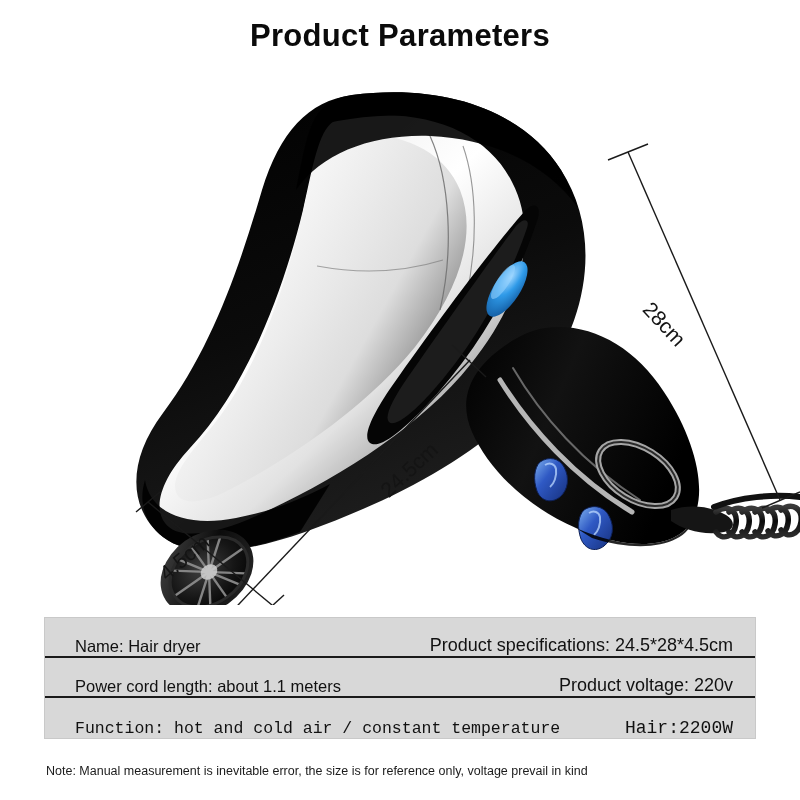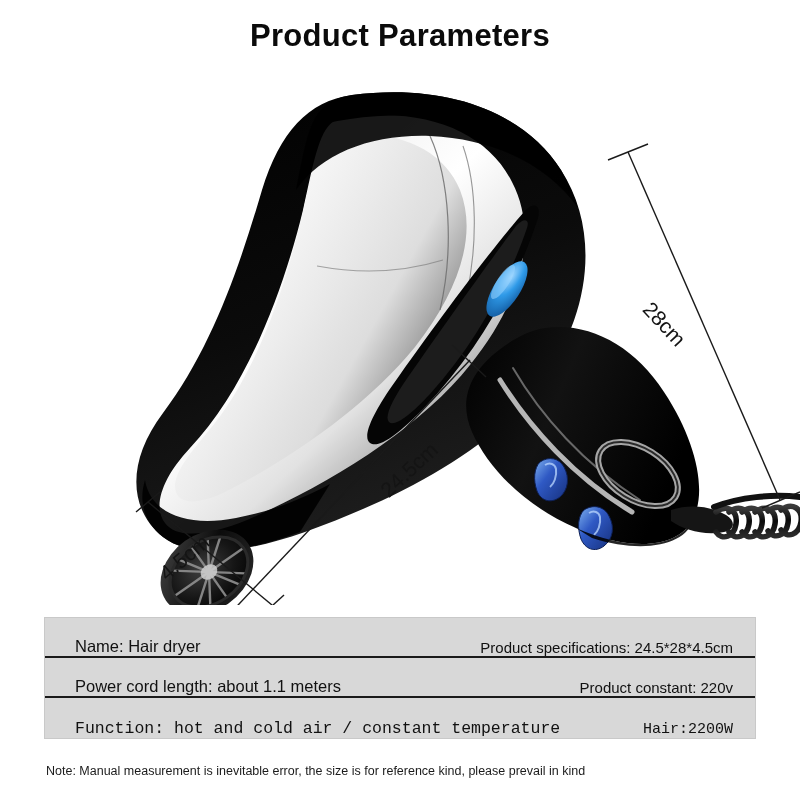--- a/index.html
+++ b/index.html
@@ -70,21 +70,21 @@
   .spec-left {
     flex: 1 1 auto;
     padding-left: 30px;
     font-size: 16.5px;
     color: #111111;
     white-space: nowrap;
   }
   .spec-right {
     flex: 0 0 auto;
     padding-right: 22px;
-    font-size: 15px;
+    font-size: 18px;
     color: #111111;
     white-space: nowrap;
     text-align: right;
   }
 
   #note {
     position: absolute;
     left: 46px;
     top: 764px;
     font-size: 12.5px;
@@ -344,24 +344,24 @@
 
   <div id="spec-table">
 
     <div class="spec-row">
       <div class="spec-left">Name: Hair dryer</div>
       <div class="spec-right">Product specifications: 24.5*28*4.5cm</div>
     </div>
 
     <div class="spec-row">
       <div class="spec-left">Power cord length: about 1.1 meters</div>
-      <div class="spec-right">Product constant: 220v</div>
+      <div class="spec-right">Product voltage: 220v</div>
     </div>
 
     <div class="spec-row">
       <div class="spec-left">Function: hot and cold air / constant temperature</div>
       <div class="spec-right">Hair:2200W</div>
     </div>
   </div>
 
-  <div id="note">Note: Manual measurement is inevitable error, the size is for reference kind, please prevail in kind</div>
+  <div id="note">Note: Manual measurement is inevitable error, the size is for reference only, voltage prevail in kind</div>
 
 </div>
 
 </body></html>

